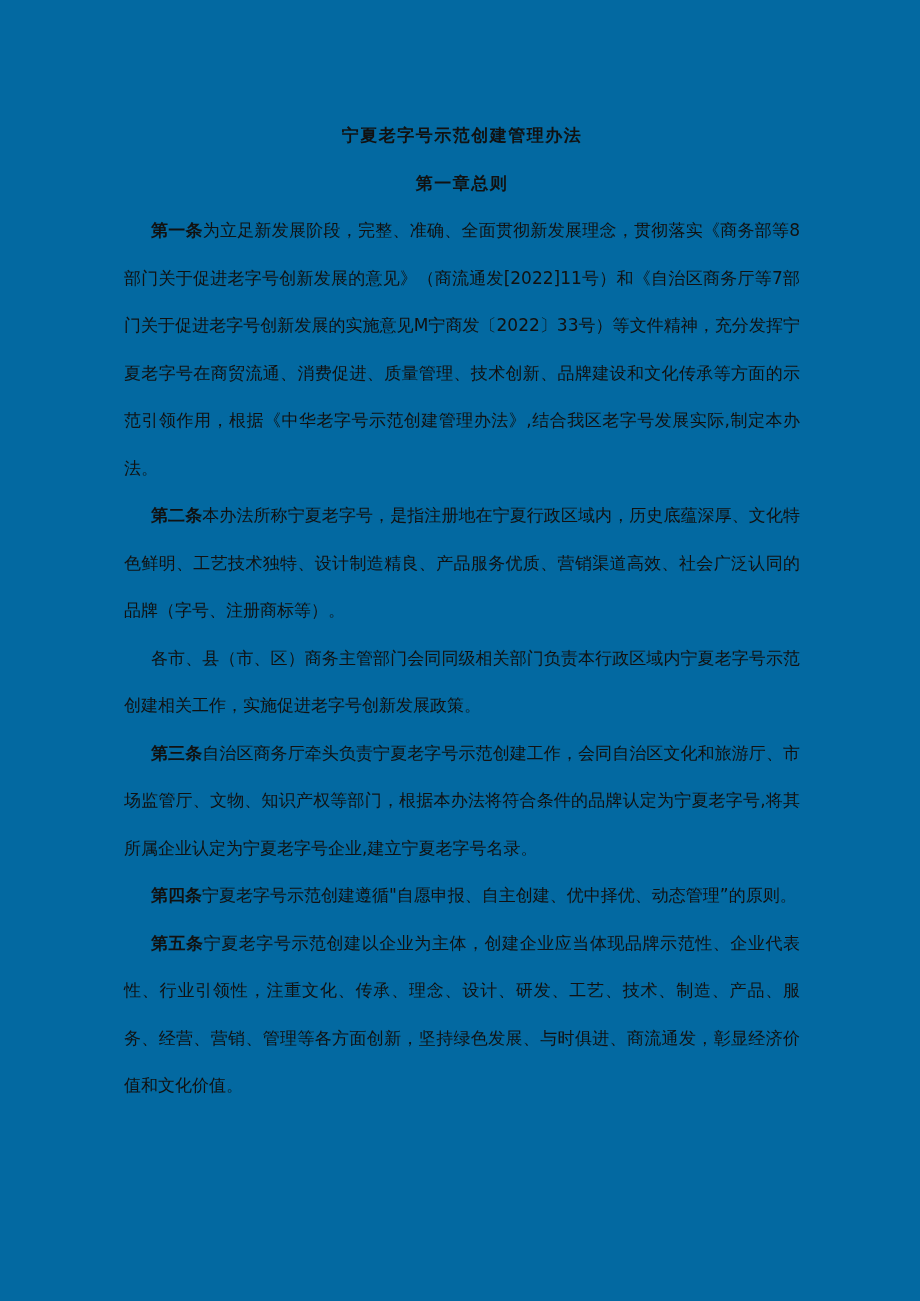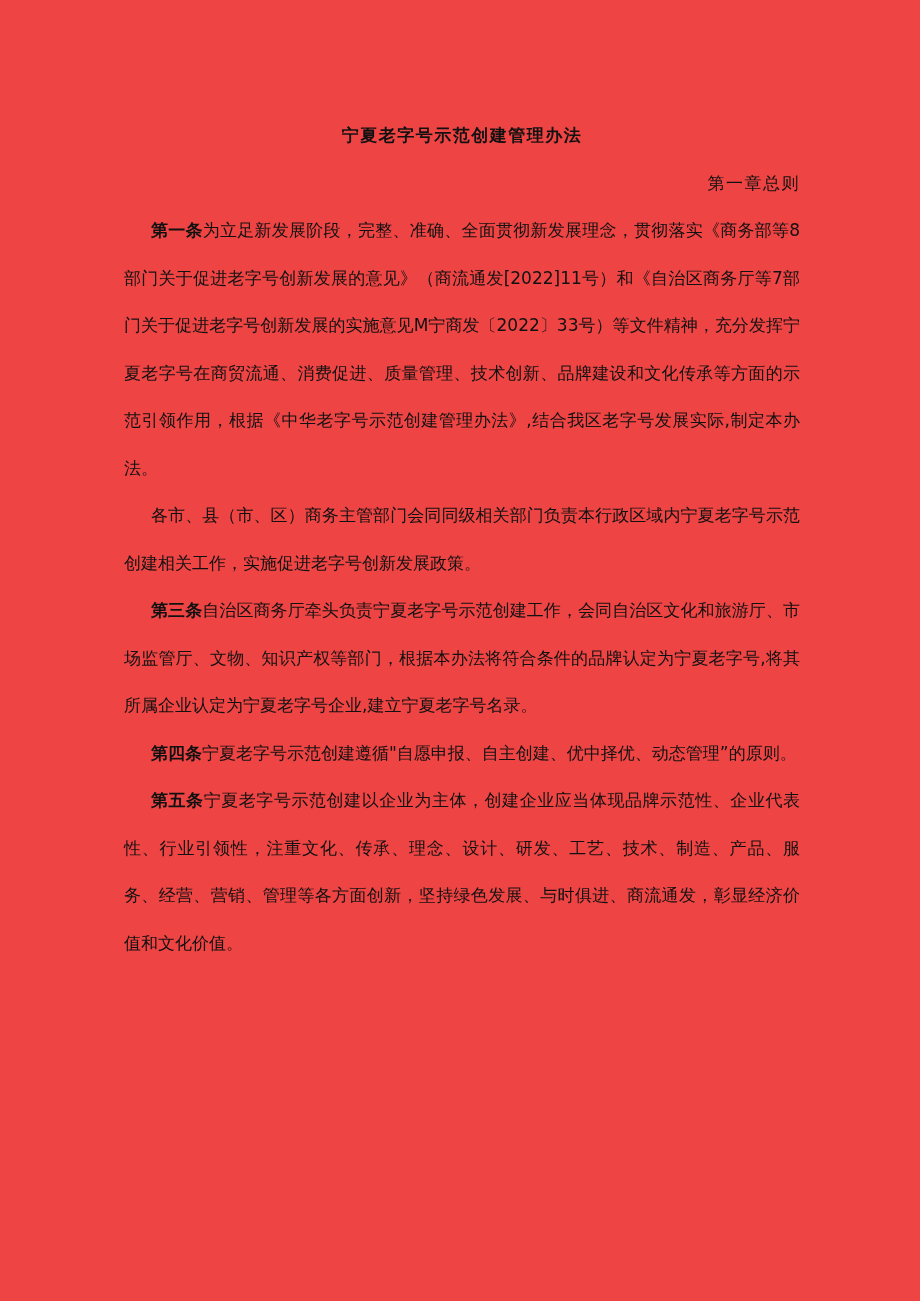--- a/index.html
+++ b/index.html
@@ -4,39 +4,39 @@
 <style>
   html, body { margin: 0; padding: 0; }
   body {
     width: 920px; height: 1301px;
     background: #ffffff;
     font-family: "DejaVu Sans", "Liberation Sans", sans-serif;
   }
   .page {
     position: relative;
     width: 920px; height: 1301px;
-    background: #ef4444;
+    background: #0369a1;
     overflow: hidden;
     color: #111111;
   }
   .content {
     position: absolute;
     left: 124px; top: 112px;
     width: 676px;
     font-size: 17px;
     line-height: 47.5px;
   }
   .doc-title {
     text-align: center;
     font-weight: bold;
     letter-spacing: 1.5px;
   }
   .chapter-heading {
-    text-align: right;
-    font-weight: normal;
+    text-align: center;
+    font-weight: bold;
     letter-spacing: 1.5px;
   }
   .para {
     margin: 0;
     text-indent: 27px;
     text-align: justify;
   }
   .lead { font-weight: bold; margin-top: 18px; }
 </style>
 </head>
@@ -44,20 +44,21 @@
 
 <div class="page" style="color: rgb(17, 17, 17);">
   <div class="content">
 
     <div class="doc-title">宁夏老字号示范创建管理办法</div>
 
     <div class="chapter-heading">第一章总则</div>
 
     <p class="para"><span class="lead">第一条</span><span>为立足新发展阶段，完整、准确、全面贯彻新发展理念，贯彻落实《商务部等8部门关于促进老字号创新发展的意见》（商流通发[2022]11号）和《自治区商务厅等7部门关于促进老字号创新发展的实施意见M宁商发〔2022〕33号）等文件精神，充分发挥宁夏老字号在商贸流通、消费促进、质量管理、技术创新、品牌建设和文化传承等方面的示范引领作用，根据《中华老字号示范创建管理办法》,结合我区老字号发展实际,制定本办法。</span></p>
 
+    <p class="para"><span class="lead">第二条</span><span>本办法所称宁夏老字号，是指注册地在宁夏行政区域内，历史底蕴深厚、文化特色鲜明、工艺技术独特、设计制造精良、产品服务优质、营销渠道高效、社会广泛认同的品牌（字号、注册商标等）。</span></p>
 
     <p class="para"><span class="lead"></span><span>各市、县（市、区）商务主管部门会同同级相关部门负责本行政区域内宁夏老字号示范创建相关工作，实施促进老字号创新发展政策。</span></p>
 
     <p class="para"><span class="lead">第三条</span><span>自治区商务厅牵头负责宁夏老字号示范创建工作，会同自治区文化和旅游厅、市场监管厅、文物、知识产权等部门，根据本办法将符合条件的品牌认定为宁夏老字号,将其所属企业认定为宁夏老字号企业,建立宁夏老字号名录。</span></p>
 
     <p class="para"><span class="lead">第四条</span><span>宁夏老字号示范创建遵循"自愿申报、自主创建、优中择优、动态管理”的原则。</span></p>
 
     <p class="para"><span class="lead">第五条</span><span>宁夏老字号示范创建以企业为主体，创建企业应当体现品牌示范性、企业代表性、行业引领性，注重文化、传承、理念、设计、研发、工艺、技术、制造、产品、服务、经营、营销、管理等各方面创新，坚持绿色发展、与时俱进、商流通发，彰显经济价值和文化价值。</span></p>
 
   </div>

